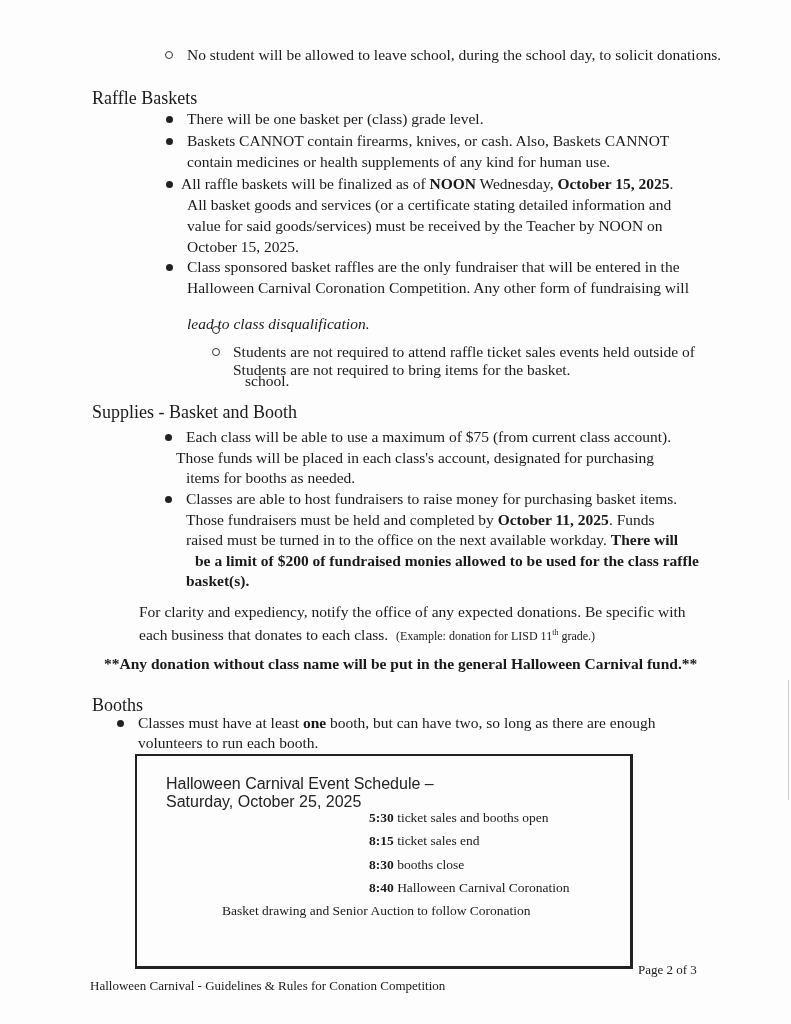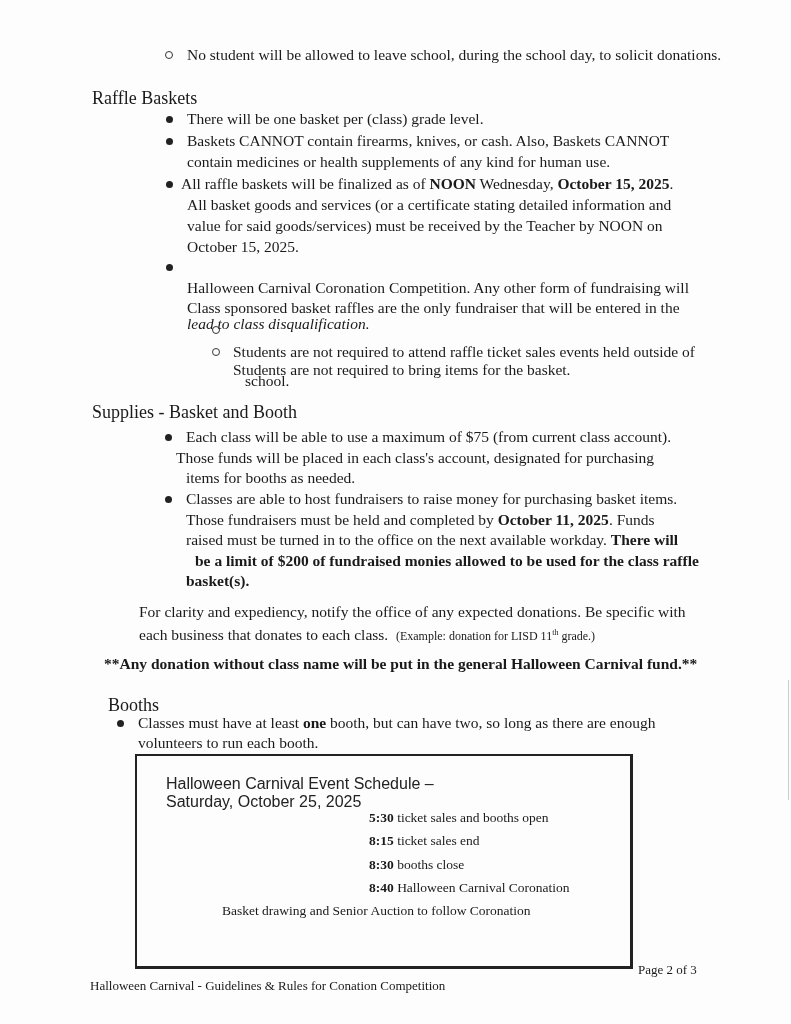--- a/index.html
+++ b/index.html
@@ -49,21 +49,21 @@
 <div class="abs line" style="left:187px; top:130px;">Baskets CANNOT contain firearms, knives, or cash. Also, Baskets CANNOT</div>
 <div class="abs line" style="left:187px; top:151px;">contain medicines or health supplements of any kind for human use.</div>
 
 <span class="bullet-filled" style="left:166px; top:181px;"></span>
 <div class="abs line" style="left:181px; top:173px;"><span>All raffle baskets will be finalized as of </span><b>NOON</b><span> Wednesday, </span><b>October 15, 2025</b><span>.</span></div>
 <div class="abs line" style="left:187px; top:194px;">All basket goods and services (or a certificate stating detailed information and</div>
 <div class="abs line" style="left:187px; top:215px;">value for said goods/services)  must be received by the Teacher by NOON on</div>
 <div class="abs line" style="left:187px; top:236px;">October 15, 2025.</div>
 
 <span class="bullet-filled" style="left:166px; top:264px;"></span>
-<div class="abs line" style="left:187px; top:256px;margin-top:41px;">Class sponsored basket raffles are the only fundraiser that will be entered in the</div>
+<div class="abs line" style="left:187px; top:256px;">Class sponsored basket raffles are the only fundraiser that will be entered in the</div>
 <div class="abs line" style="left:187px; top:277px;">Halloween Carnival Coronation Competition.  Any other form of fundraising will</div>
 <div class="abs line" style="left:187px; top:313px;font-style:italic;">lead to class disqualification.</div>
 
 <span class="bullet-hollow" style="left:212px; top:326px;"></span>
 <div class="abs line" style="left:233px; top:319px;margin-top:40px;">Students are not required to bring items for the basket.</div>
 <span class="bullet-hollow" style="left:212px; top:348px;"></span>
 <div class="abs line" style="left:233px; top:341px;">Students are not required to attend raffle ticket sales events held outside of</div>
 <div class="abs line" style="left:245px; top:362px;margin-top:8px;">school.</div>
 
 <div class="abs heading" style="left:92px; top:401px;">Supplies - Basket and Booth</div>
@@ -78,21 +78,21 @@
 <div class="abs line" style="left:186px; top:509px;"><span>Those fundraisers must be held and completed by </span><b>October 11, 2025</b><span>.  Funds</span></div>
 <div class="abs line" style="left:186px; top:529px;"><span>raised must be turned in to the office on the next available workday. </span><b>There will</b></div>
 <div class="abs line" style="left:186px; top:550px;margin-left:9px;"><b>be a limit of $200 of fundraised monies allowed to be used for the class raffle</b></div>
 <div class="abs line" style="left:186px; top:570px;"><b>basket(s).</b></div>
 
 <div class="abs line" style="left:139px; top:601px;">For clarity and expediency, notify the office of any expected donations.  Be specific with</div>
 <div class="abs line" style="left:139px; top:622px;"><span>each business that donates to each class.</span>&nbsp;&nbsp;<span class="small"><span>(Example: donation for LISD 11</span><span class="sup">th</span><span> grade.)</span></span></div>
 
 <div class="abs line" style="left:104px; top:653px;font-family:Liberation Serif, serif;"><b>**Any donation without class name will be put in the general Halloween Carnival fund.**</b></div>
 
-<div class="abs heading" style="left:108px; top:694px;text-align:right;">Booths</div>
+<div class="abs heading" style="left:92px; top:694px;text-align:right;">Booths</div>
 <span class="bullet-filled" style="left:117px; top:720px;"></span>
 <div class="abs line" style="left:138px; top:712px;"><span>Classes must have at least </span><b>one</b><span> booth, but can have two, so long as there are enough</span></div>
 <div class="abs line" style="left:138px; top:732px;">volunteers to run each booth.</div>
 
 <div class="box"></div>
 <div class="abs sched-title" style="left:166px; top:775px;">Halloween Carnival Event Schedule –</div>
 <div class="abs sched-title" style="left:166px; top:793px;">Saturday, October 25, 2025</div>
 
 <div class="abs sched-line" style="left:369px; top:810px;"><b>5:30</b><span> ticket sales and booths open</span></div>
 <div class="abs sched-line" style="left:369px; top:833px;"><b>8:15</b><span> ticket sales end</span></div>

